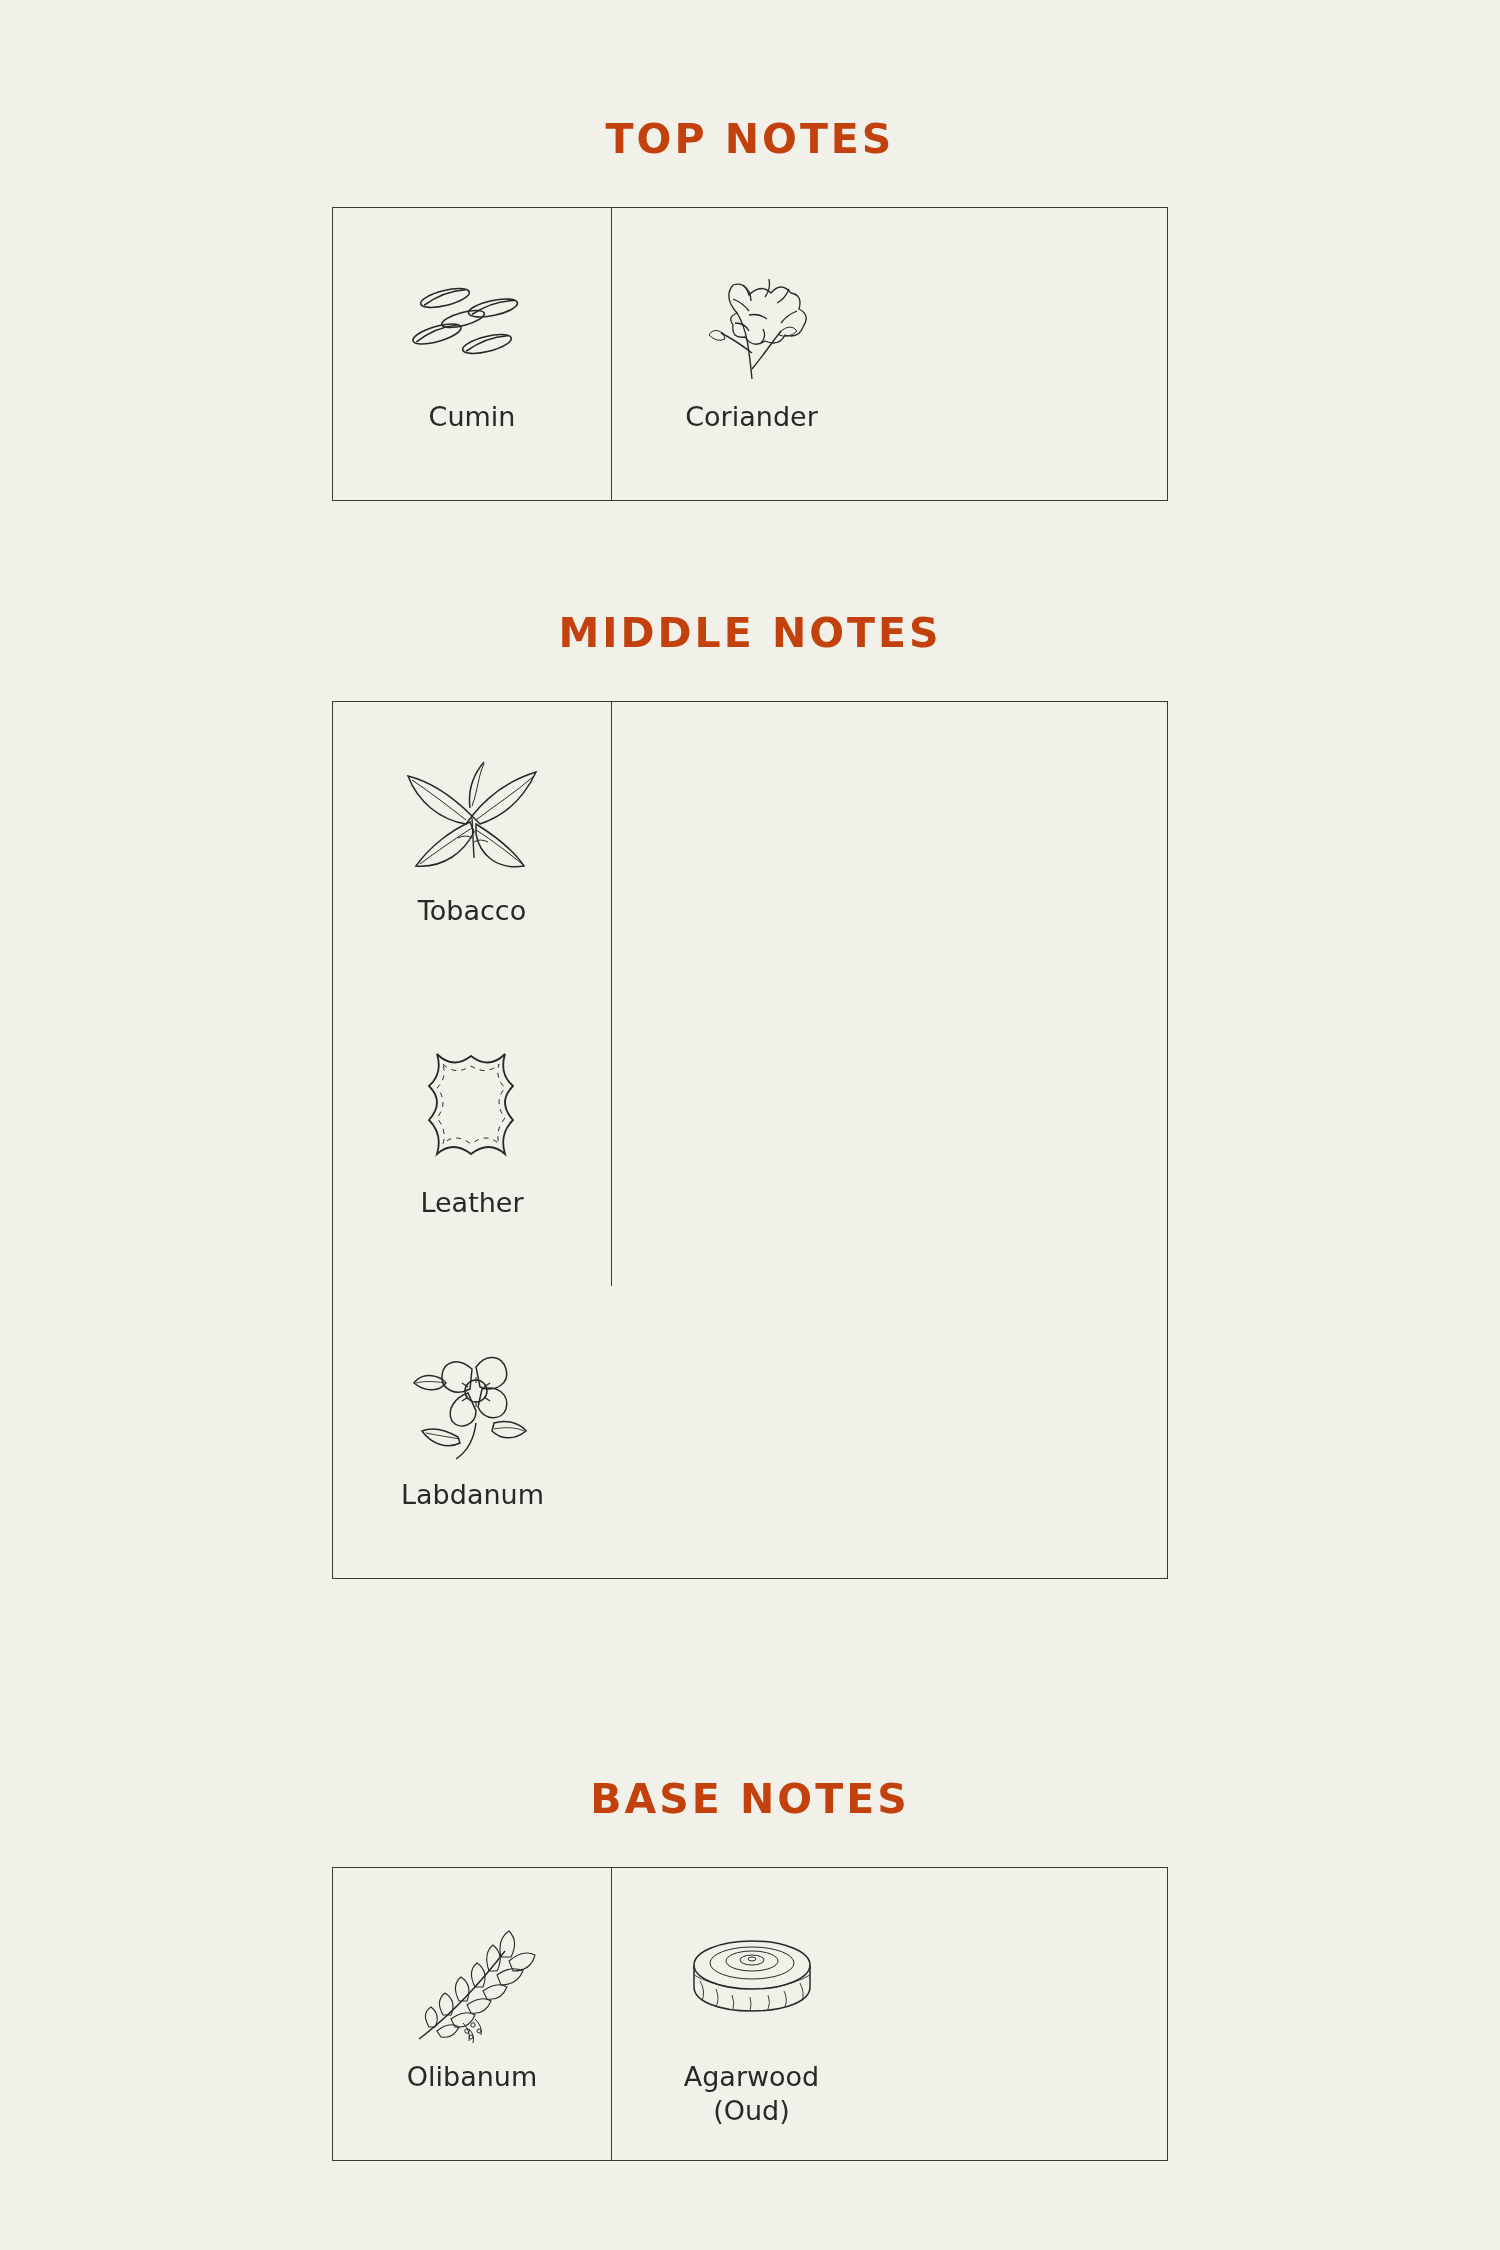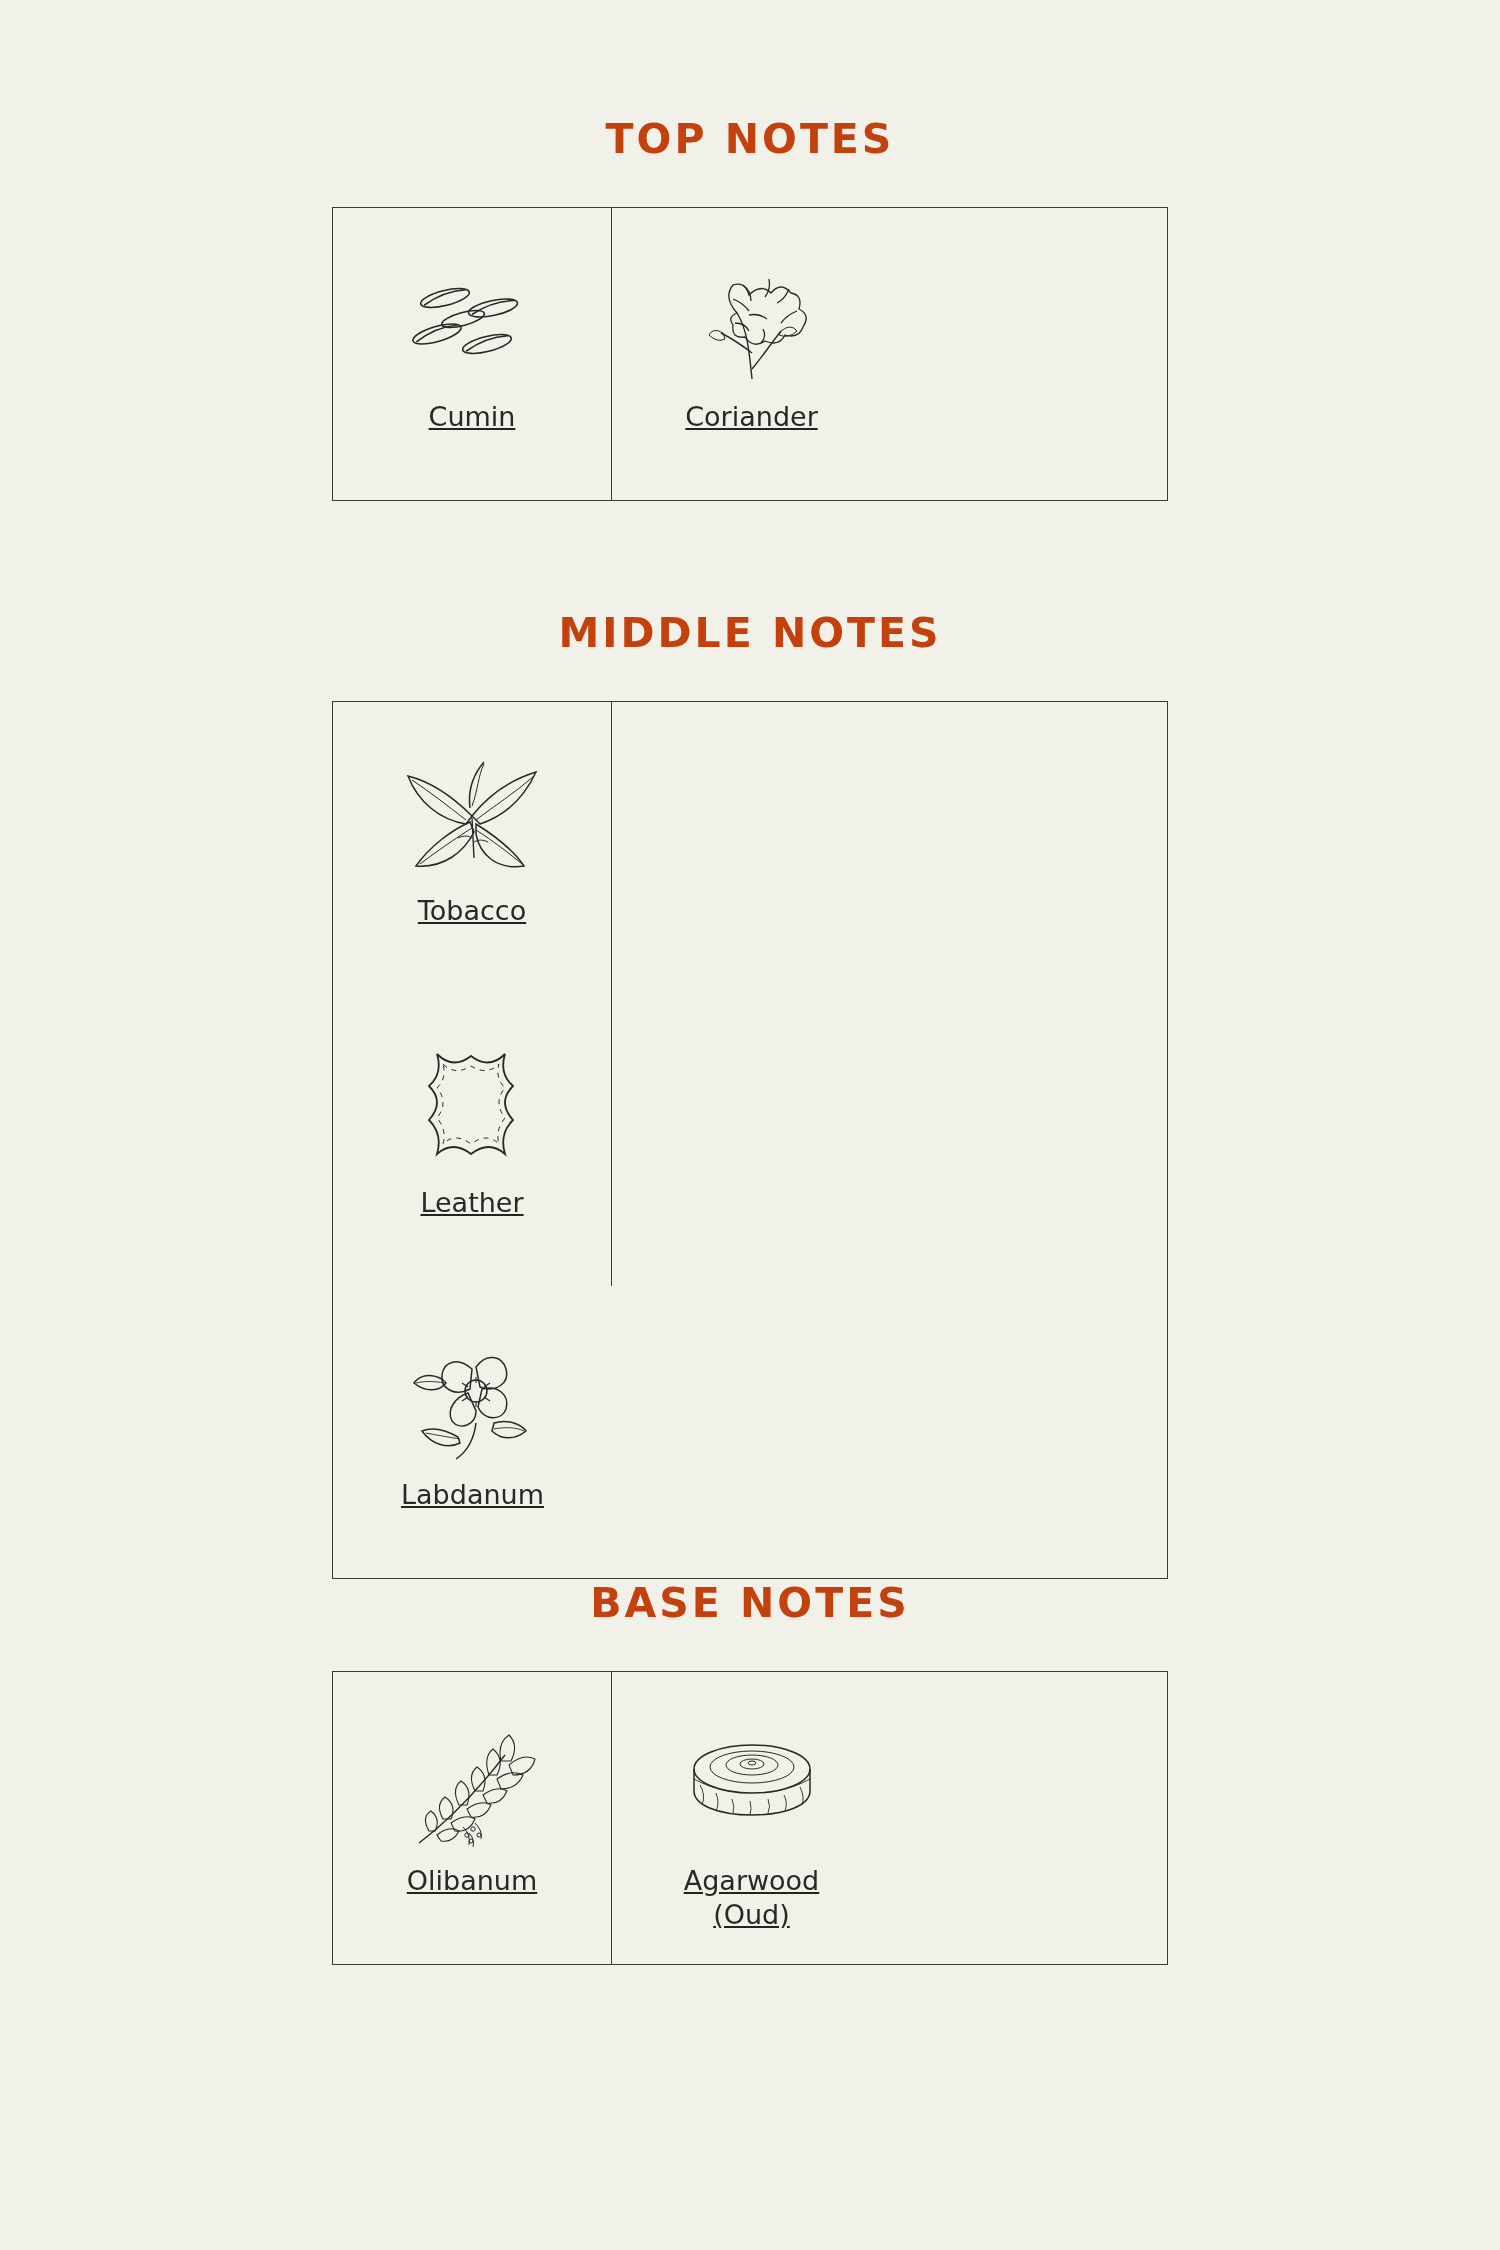--- a/index.html
+++ b/index.html
@@ -39,21 +39,20 @@
     letter-spacing: 3px;
     color: #c2410c;
     font-family: "DejaVu Sans", sans-serif;
   }
   .grid {
     display: flex;
     width: 836px;
     margin: 0 auto;
     border: 1.5px solid #3a382f;
     box-sizing: border-box;
-    text-decoration: underline;
   }
   .cell {
     width: 279px;
     height: 292px;
     box-sizing: border-box;
     border-right: 1.5px solid #3a382f;
     display: flex;
     flex-direction: column;
     align-items: center;
     justify-content: flex-start;
@@ -78,21 +77,21 @@
     line-height: 34px;
     color: #2a2824;
     white-space: pre-line;
     font-family: "DejaVu Sans", sans-serif;
   }
   
   #section-top { margin-top: 115px; }
   #section-top .grid { margin-top: 44px; }
   #section-middle { margin-top: 108px; }
   #section-middle .grid { margin-top: 44px; flex-direction: column; }
-  #section-base { }
+  #section-base { margin-top: 196px; }
   #section-base .grid { margin-top: 44px; }
 </style>
 </head>
 <body>
 
 <div class="page">
 
 
   <div class="section" id="section-top">
     <div class="section-title">TOP NOTES</div>

